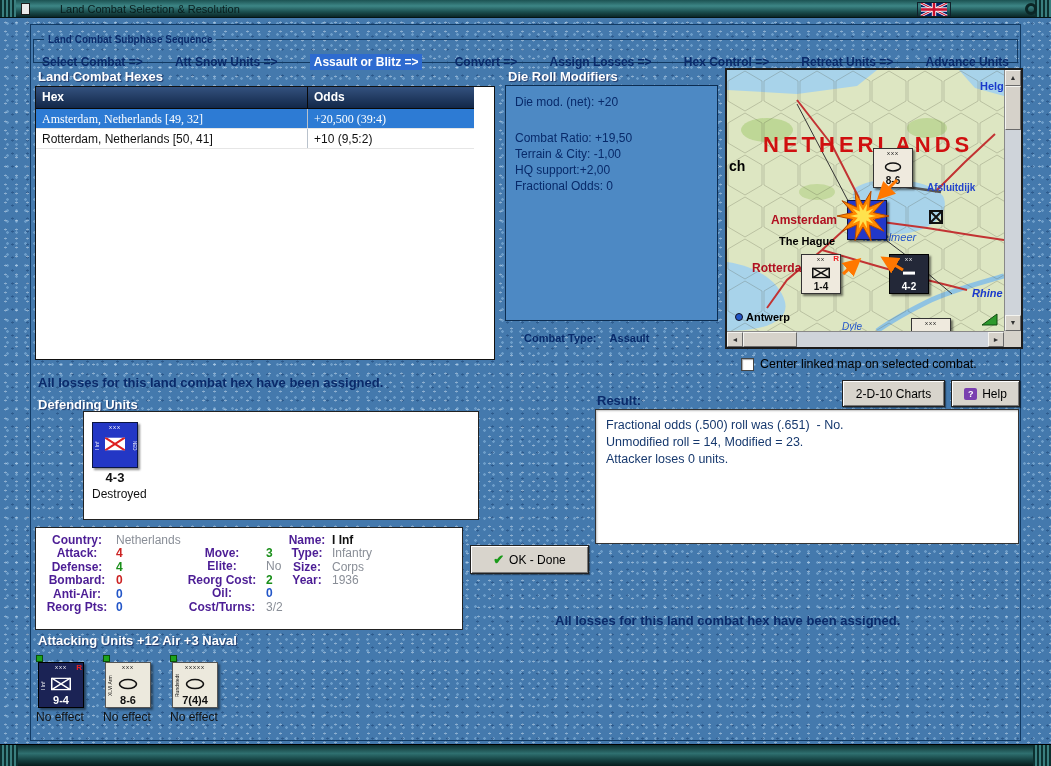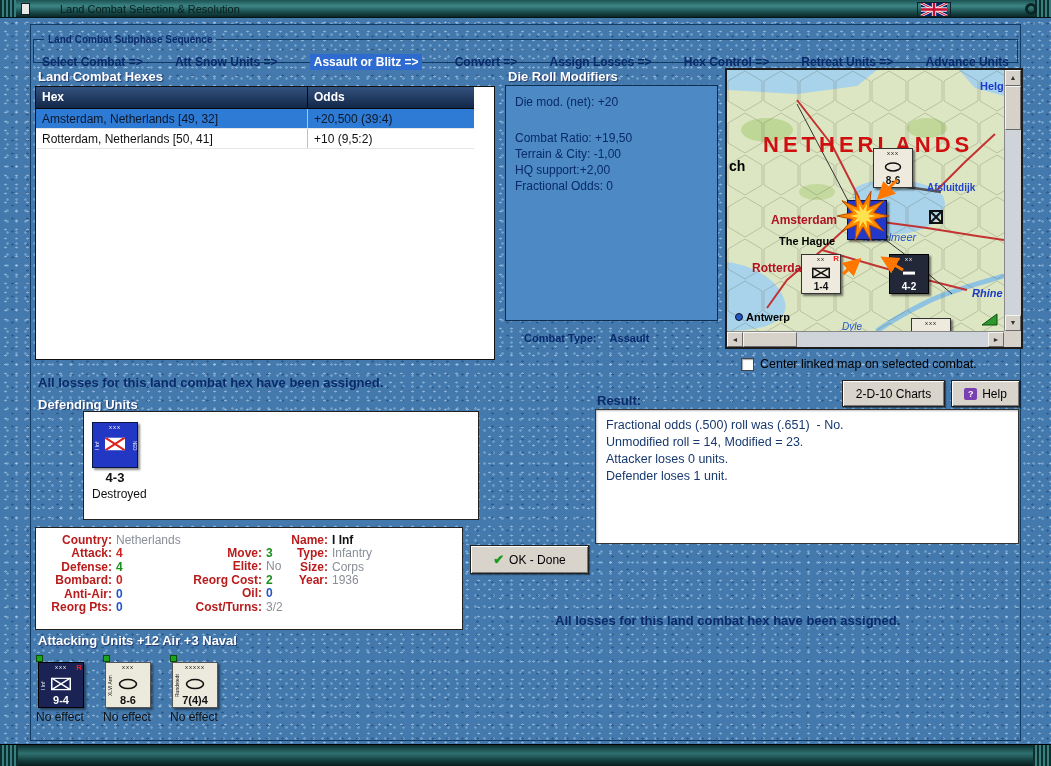--- a/index.html
+++ b/index.html
@@ -38,21 +38,21 @@
   .h-label{position:absolute;color:#fff;font-weight:bold;font-size:13px;text-shadow:1px 1px 1px rgba(0,0,50,.55);white-space:nowrap;}
   
   .hex-table{position:absolute;left:35px;top:86px;width:460px;height:274px;background:#fff;border:1px solid #111;}
   .ht-head{display:flex;height:22px;width:438px;background:linear-gradient(180deg,#33517e,#122748);color:#fff;font-weight:bold;font-size:12px;border-bottom:1px solid #0a0a0a;}
   .ht-c1{width:272px;padding:3px 0 0 6px;white-space:nowrap;overflow:hidden;}
   .ht-c2{flex:1;padding:3px 0 0 6px;white-space:nowrap;}
   .ht-head .ht-c1{border-right:1px solid #0a0a0a;}
   .ht-row{display:flex;height:20px;width:438px;font-size:12px;color:#111;border-bottom:1px solid #e6e6e6;cursor:pointer;}
   .ht-row .ht-c1{border-right:1px solid #b9c2cc;padding-top:3px;}
   .ht-row .ht-c2{padding-top:3px;}
-  .ht-row.selected{background:#2d7bd4;color:#0f172a;}
+  .ht-row.selected{background:#2d7bd4;color:#ffffff;font-family:Liberation Serif, serif;}
   
   .drm-box{position:absolute;left:505px;top:85px;width:213px;height:236px;background:#4d89c4;border:1px solid #0c2c50;padding:8px 9px;}
   .drm-line{font-size:12px;color:#082a6a;line-height:16px;min-height:16px;white-space:nowrap;}
   .drm-line:nth-child(2){min-height:20px;}
   .combat-type{position:absolute;left:524px;top:332px;font-size:11px;font-weight:bold;color:#082a6a;}
   .ct-value{margin-left:10px;}
   
   .map-frame{position:absolute;left:725px;top:68px;width:298px;height:281px;border:2px solid #1c1c1c;background:#d6d2ca;}
   .map-canvas{position:absolute;left:0;top:0;width:277px;height:261px;overflow:hidden;background:#dde6c2;cursor:pointer;}
   .map-terrain,.map-arrows{position:absolute;left:0;top:0;}
@@ -134,21 +134,21 @@
   .atk-unit{top:0;cursor:pointer;}
   .g-dot{position:absolute;left:0;top:0;width:7px;height:7px;background:#1da41d;border:1px solid #0a4f0a;}
   .atk-unit .counter{margin:7px 0 0 2px;}
   
   .info-box{position:absolute;left:35px;top:527px;width:428px;height:103px;background:#fff;border:1px solid #222;}
   .icol{position:absolute;}
   .colA{left:6px;top:5px;}
   .colB{left:146px;top:18px;}
   .colC{left:250px;top:5px;}
   .irow{height:13.4px;font-size:12px;white-space:nowrap;}
-  .il{display:inline-block;text-align:right;font-weight:bold;color:#b91c1c;}
+  .il{display:inline-block;text-align:center;font-weight:bold;color:#4c1d95;}
   .colA .il{width:70px;}
   .colB .il{width:80px;}
   .colC .il{width:42px;}
   .iv{margin-left:4px;font-weight:bold;}
   .iv.gray{color:#898e97;font-weight:normal;}
   .iv.red{color:#c22;}
   .iv.green{color:#1a8f1a;}
   .iv.blue{color:#2356c8;}
   .iv.darkv{color:#111;}
 </style>
@@ -369,21 +369,20 @@
       <div class="u-strength">4-3</div>
       <div class="u-status">Destroyed</div>
     </div>
   </div>
 
   <div class="rh">Result:</div>
   <div class="result-box">
     <div class="result-line">Fractional odds (.500) roll was (.651)  - No.</div>
     <div class="result-line">Unmodified roll = 14, Modified = 23.</div>
     <div class="result-line">Attacker loses 0 units.</div>
-    <div class="result-line">Defender loses 1 unit.</div>
   </div>
 
   <div class="info-box">
     <div class="icol colA">
       <div class="irow"><span class="il">Country:</span><span class="iv gray">Netherlands</span></div>
       <div class="irow"><span class="il">Attack:</span><span class="iv red">4</span></div>
       <div class="irow"><span class="il">Defense:</span><span class="iv green">4</span></div>
       <div class="irow"><span class="il">Bombard:</span><span class="iv red">0</span></div>
       <div class="irow"><span class="il">Anti-Air:</span><span class="iv blue">0</span></div>
       <div class="irow"><span class="il">Reorg Pts:</span><span class="iv blue">0</span></div>

